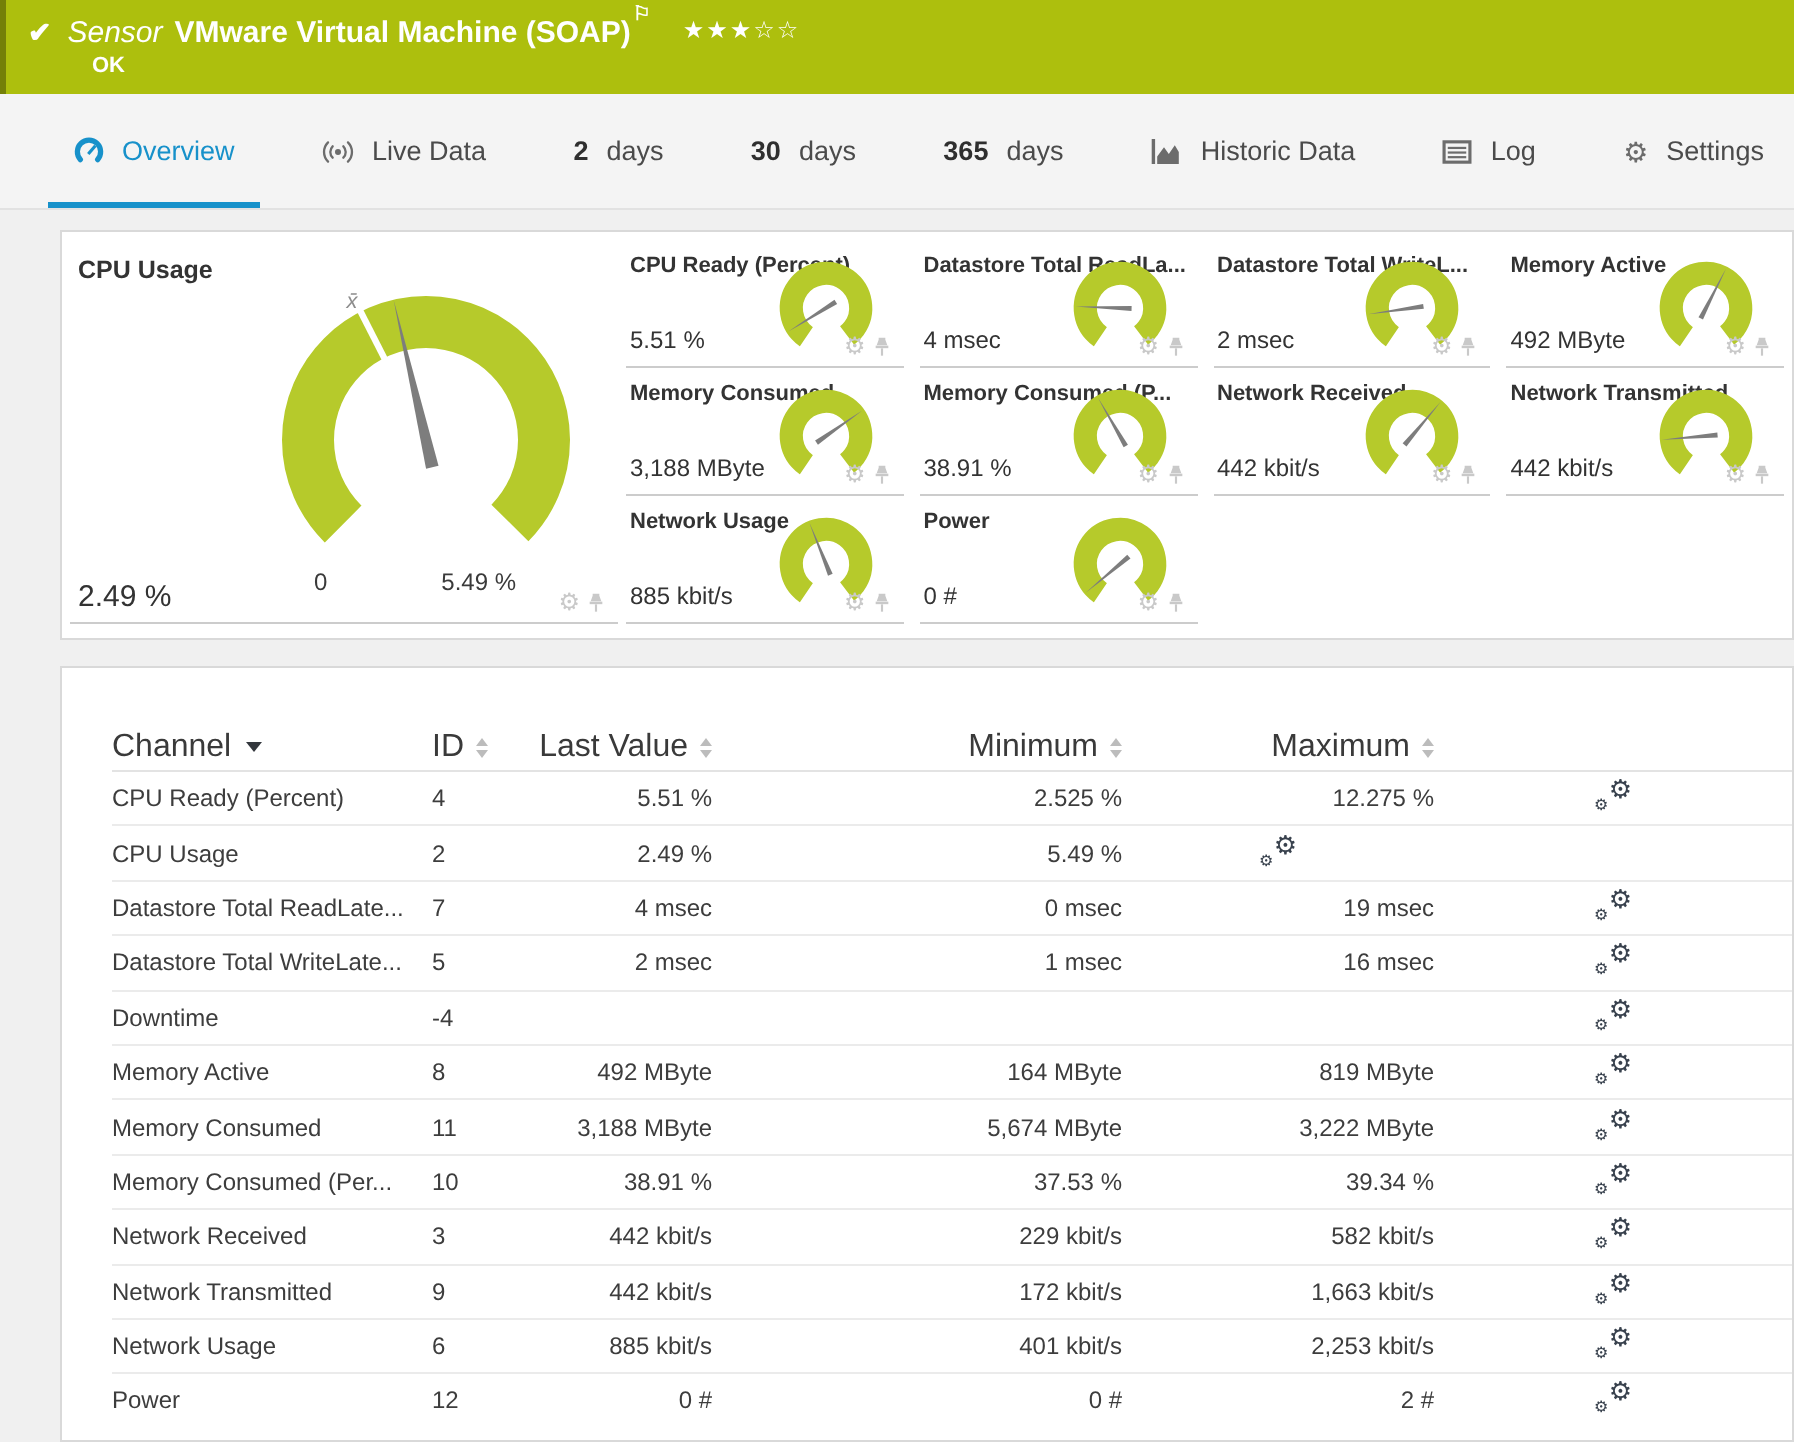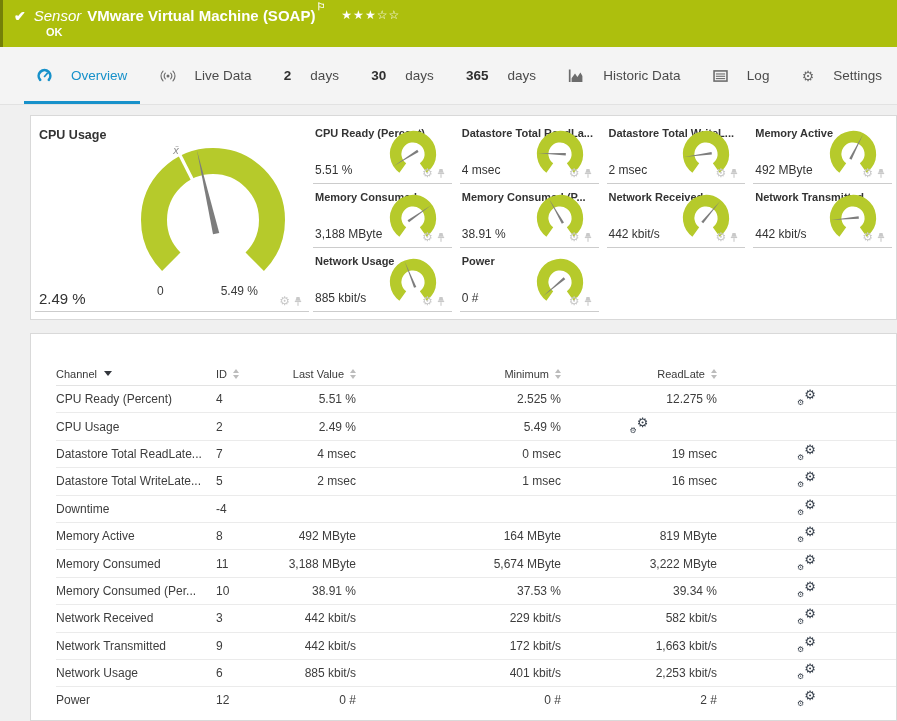--- a/index.html
+++ b/index.html
@@ -16,21 +16,21 @@
   .kind { font-style: italic; font-weight: 400; }
   .sensor-title { font-weight: bold; }
   .flag { font-size: 10px; vertical-align: super; position: relative; top: -5px; margin-left: 1px; }
   .stars { font-size: 12px; letter-spacing: 1px; margin-left: 10px; position: relative; top: -2px; }
   .status-ok { font-size: 11px; font-weight: bold; margin: 2px 0 0 32px; }
 
   
   .tabs { height: 58px; background: #f4f4f4; border-bottom: 1px solid #e2e2e2;
     display: flex; align-items: stretch; justify-content: space-between;
     padding: 0 2px 0 24px; }
-  .tab { display: flex; align-items: center; gap: 19px; padding: 0 13px;
+  .tab { display: flex; align-items: center; gap: 9px; padding: 0 13px;
     font-size: 13.5px; color: #4b4b4b; position: relative; cursor: pointer; white-space: nowrap; }
   .tab b { color: #2f2f2f; }
   .tab .ticon { display: inline-flex; color: #6c6c6c; }
   .tab.active { color: #1791ca; }
   .tab.active .ticon { color: #1791ca; }
   .tab.active::after { content: ""; position: absolute; left: 0; right: 0; bottom: 0;
     height: 3px; background: #1791ca; }
   .gear-glyph { font-size: 14px; line-height: 1; }
 
   
@@ -59,21 +59,21 @@
   .mini-grid { position: absolute; left: 282px; right: 4px; top: 4px; bottom: 7px;
     display: grid; grid-template-columns: repeat(4, 1fr); grid-auto-rows: 1fr; column-gap: 8px; }
   .mini { position: relative; border-bottom: 1px solid #cccccc; }
   .mini-title { position: absolute; left: 2px; top: 7px; right: 2px; font-size: 11px;
     color: #333; font-weight: 600; white-space: nowrap; overflow: hidden; }
   .mini-svg { position: absolute; right: 12px; top: 7px; }
   .mini-value { position: absolute; left: 2px; bottom: 6px; font-size: 12px; color: #333; }
 
   
   .tgrid { display: grid; grid-template-columns: 160px 50px 90px 205px 156px 1fr; align-items: center; }
-  .thead { height: 23px; font-size: 11px; color: #3a3a3a; }
+  .thead { height: 23px; font-size: 16px; color: #3a3a3a; }
   .th { display: flex; align-items: center; }
   .th.num { justify-content: flex-end; }
   .trow { height: 27.4px; border-top: 1px solid #ebebeb; font-size: 12px; color: #3d3d3d; }
   .trow:first-of-type { border-top: 1px solid #e3e3e3; }
   .td.num { text-align: right; }
   .td.edit { text-align: center; }
   .caret { display: inline-block; width: 0; height: 0; margin-left: 7px;
     border-left: 4.5px solid transparent; border-right: 4.5px solid transparent;
     border-top: 5.5px solid #33373d; }
   .sort { display: inline-flex; flex-direction: column; margin-left: 6px; }
@@ -372,21 +372,21 @@
         </span>
       </div>
     <div class="th num">
         <span>Minimum</span>
         <span class="sort">
           <i class="up"></i>
           <i class="down"></i>
         </span>
       </div>
     <div class="th num">
-        <span>ReadLate</span>
+        <span>Maximum</span>
         <span class="sort">
           <i class="up"></i>
           <i class="down"></i>
         </span>
       </div>
     <div class="th"></div>
   </div>
   <div id="rows">
   <div class="tgrid trow">
     <div class="td">CPU Ready (Percent)</div>

